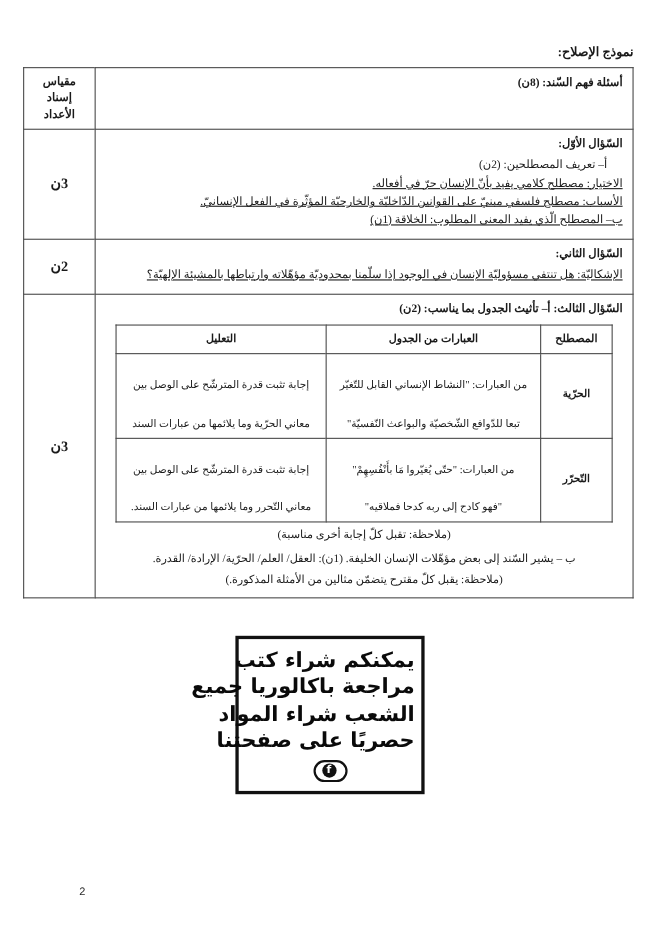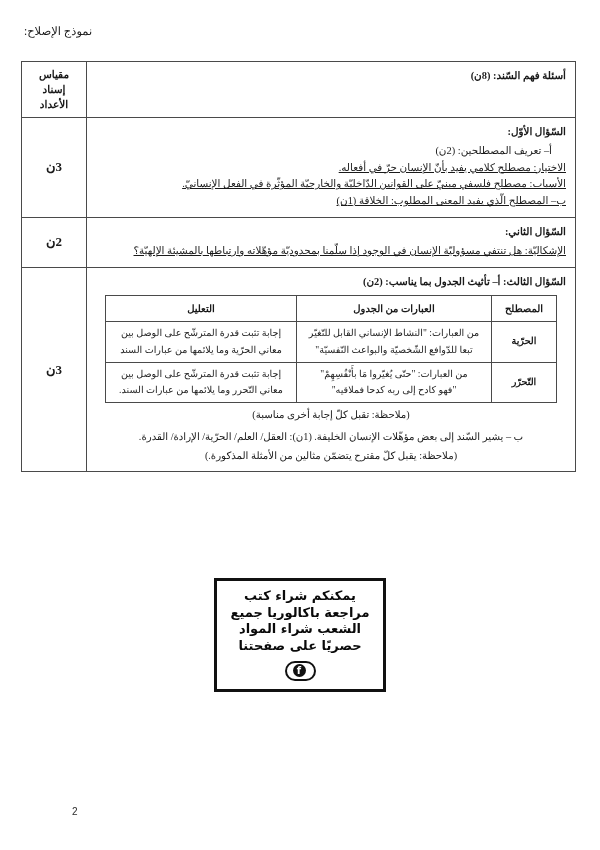--- a/index.html
+++ b/index.html
@@ -18,26 +18,26 @@
   }
   .page {
     position: absolute;
     inset: 0;
     background: #ffffff;
   }
 
   
   .doc-heading {
     position: absolute;
-    top: 24px;
+    top: 40px;
     right: 24px;
     width: 552px;
-    text-align: left;
+    text-align: right;
     font-size: 11.5px;
-    font-weight: normal;
+    font-weight: bold;
     letter-spacing: 0;
     direction: rtl;
   }
 
   
   .main-table {
     position: absolute;
     top: 61px;
     right: 24px;
     width: 552px;
@@ -110,21 +110,21 @@
   }
   table.inner th {
     font-weight: bold;
     text-align: center;
     padding: 4px 5px;
     font-size: 10px;
   }
   .c-term   { width: 54px; text-align: center; font-weight: bold; font-size: 10px;}
   .c-phrase { width: 184px; text-align: center; }
   .c-reason { width: 180px; text-align: center; }
-  .c-phrase .ln, .c-reason .ln { display: block; }
+  .c-phrase .ln, .c-reason .ln { display: block; margin-top: 18px; }
 
   .note {
     display: block;
     text-align: center;
     font-size: 10.2px;
     line-height: 1.7;
     margin-top: 2px;
   }
   .note-b {
     display: block;
@@ -145,21 +145,21 @@
     border: 3px solid #111;
     background: #fff;
     padding: 7px 6px 8px 6px;
     text-align: center;
     direction: rtl;
   }
   .promo-line {
     display: block;
     font-family: "DejaVu Sans", "Liberation Sans", sans-serif;
     font-weight: bold;
-    font-size: 13px;
+    font-size: 19px;
     line-height: 1.28;
     color: #0a0a0a;
     letter-spacing: -0.3px;
     white-space: nowrap;
   }
   .promo-url {
     margin-top: 6px;
     display: inline-flex;
     align-items: center;
     gap: 4px;

